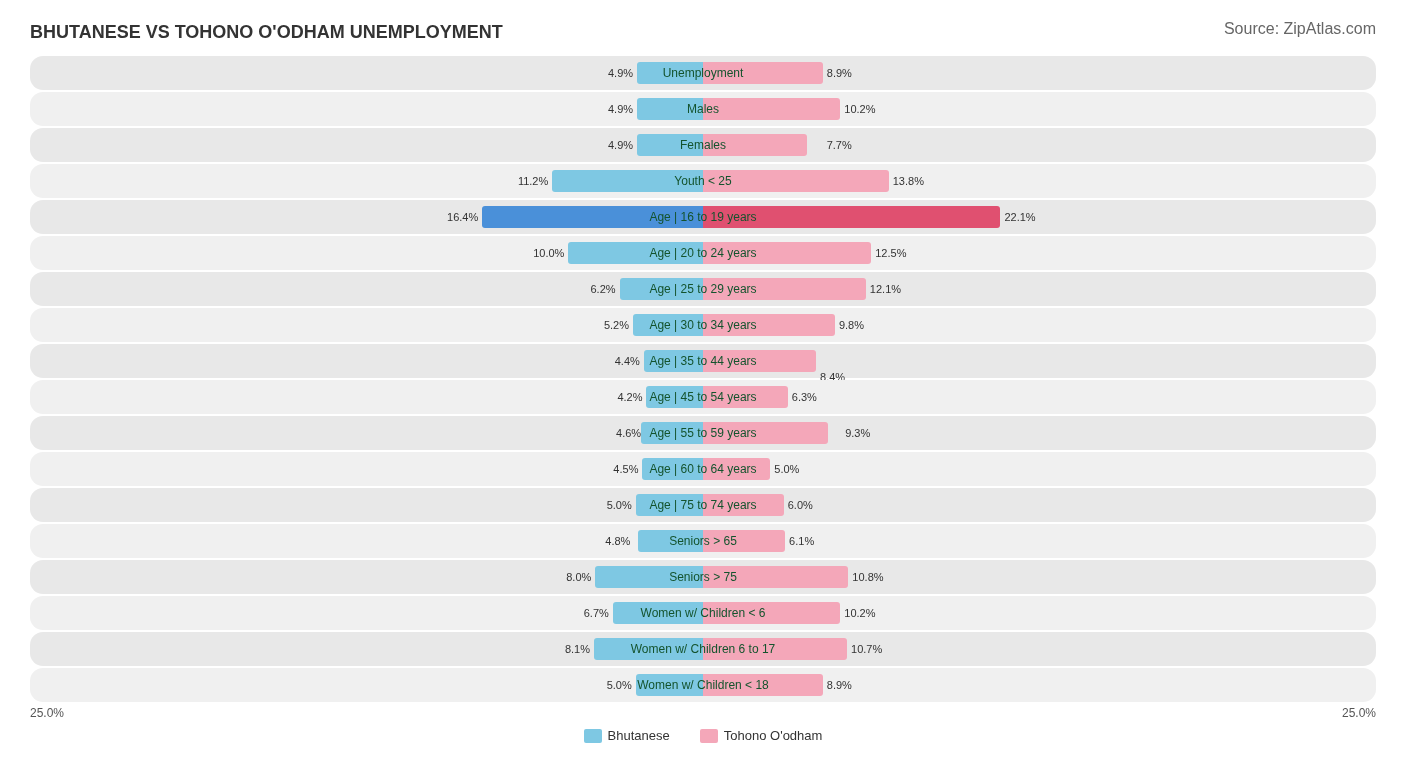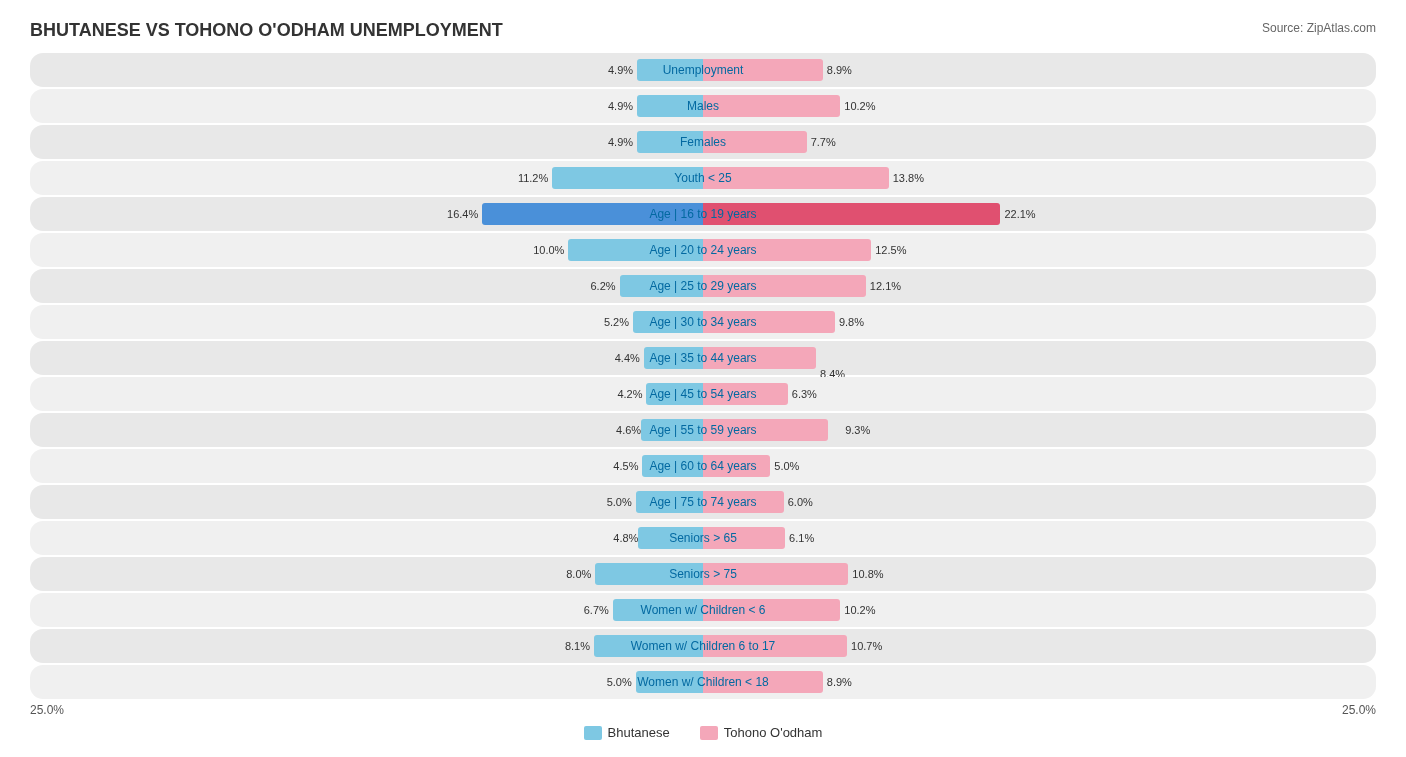--- a/index.html
+++ b/index.html
@@ -11,21 +11,21 @@
       padding: 20px 30px;
     }
     .chart-title {
       font-size: 18px;
       font-weight: bold;
       text-transform: uppercase;
       color: #333;
       margin-bottom: 4px;
     }
     .source {
-      font-size: 12px;
+      font-size: 16px;
       color: #666;
       text-align: right;
       margin-bottom: 10px;
     }
     .chart-area {
       position: relative;
       width: 100%;
     }
     .row {
       display: flex;
@@ -63,21 +63,21 @@
       left: 50%;
       right: 0;
       top: 0; bottom: 0;
     }
     .label-center {
       position: absolute;
       left: 50%;
       transform: translateX(-50%);
       z-index: 10;
       font-size: 12px;
-      color: #0369a1;
+      color: #14532d;
       white-space: nowrap;
       text-align: center;
       background: rgba(255,255,255,0.0);
       padding: 0 4px;
     }
     .blue-bar {
       background: #7ec8e3;
       height: 22px;
       border-radius: 3px 0 0 3px;
       position: absolute;
@@ -184,21 +184,21 @@
       <div class="row-inner">
         <div class="left-section">
           <div class="blue-bar" style="width:9.8%; background:#7ec8e3;">
           </div>
           <span class="blue-label" style="right:9.8%; padding-right:4px;">4.9%</span>
         </div>
         <div class="label-center">Females</div>
         <div class="right-section">
           <div class="pink-bar" style="width:15.4%; background:#f4a7b9;">
           </div>
-          <span class="pink-label" style="left:15.4%; padding-left:4px;text-align:right;">7.7%</span>
+          <span class="pink-label" style="left:15.4%; padding-left:20px;text-align:right;">7.7%</span>
         </div>
       </div>
     </div>
     <div class="row">
       <div class="row-inner">
         <div class="left-section">
           <div class="blue-bar" style="width:22.4%; background:#7ec8e3;">
           </div>
           <span class="blue-label" style="right:22.4%; padding-right:4px;">11.2%</span>
         </div>
@@ -343,21 +343,21 @@
           </div>
           <span class="pink-label" style="left:12%; padding-left:4px;">6.0%</span>
         </div>
       </div>
     </div>
     <div class="row">
       <div class="row-inner">
         <div class="left-section">
           <div class="blue-bar" style="width:9.6%; background:#7ec8e3;">
           </div>
-          <span class="blue-label" style="right:9.6%; padding-right:0;text-align:right;">4.8%</span>
+          <span class="blue-label" style="right:9.6%; padding-right:8px;text-align:right;">4.8%</span>
         </div>
         <div class="label-center">Seniors &gt; 65</div>
         <div class="right-section">
           <div class="pink-bar" style="width:12.2%; background:#f4a7b9;">
           </div>
           <span class="pink-label" style="left:12.2%; padding-left:4px;">6.1%</span>
         </div>
       </div>
     </div>
     <div class="row">

